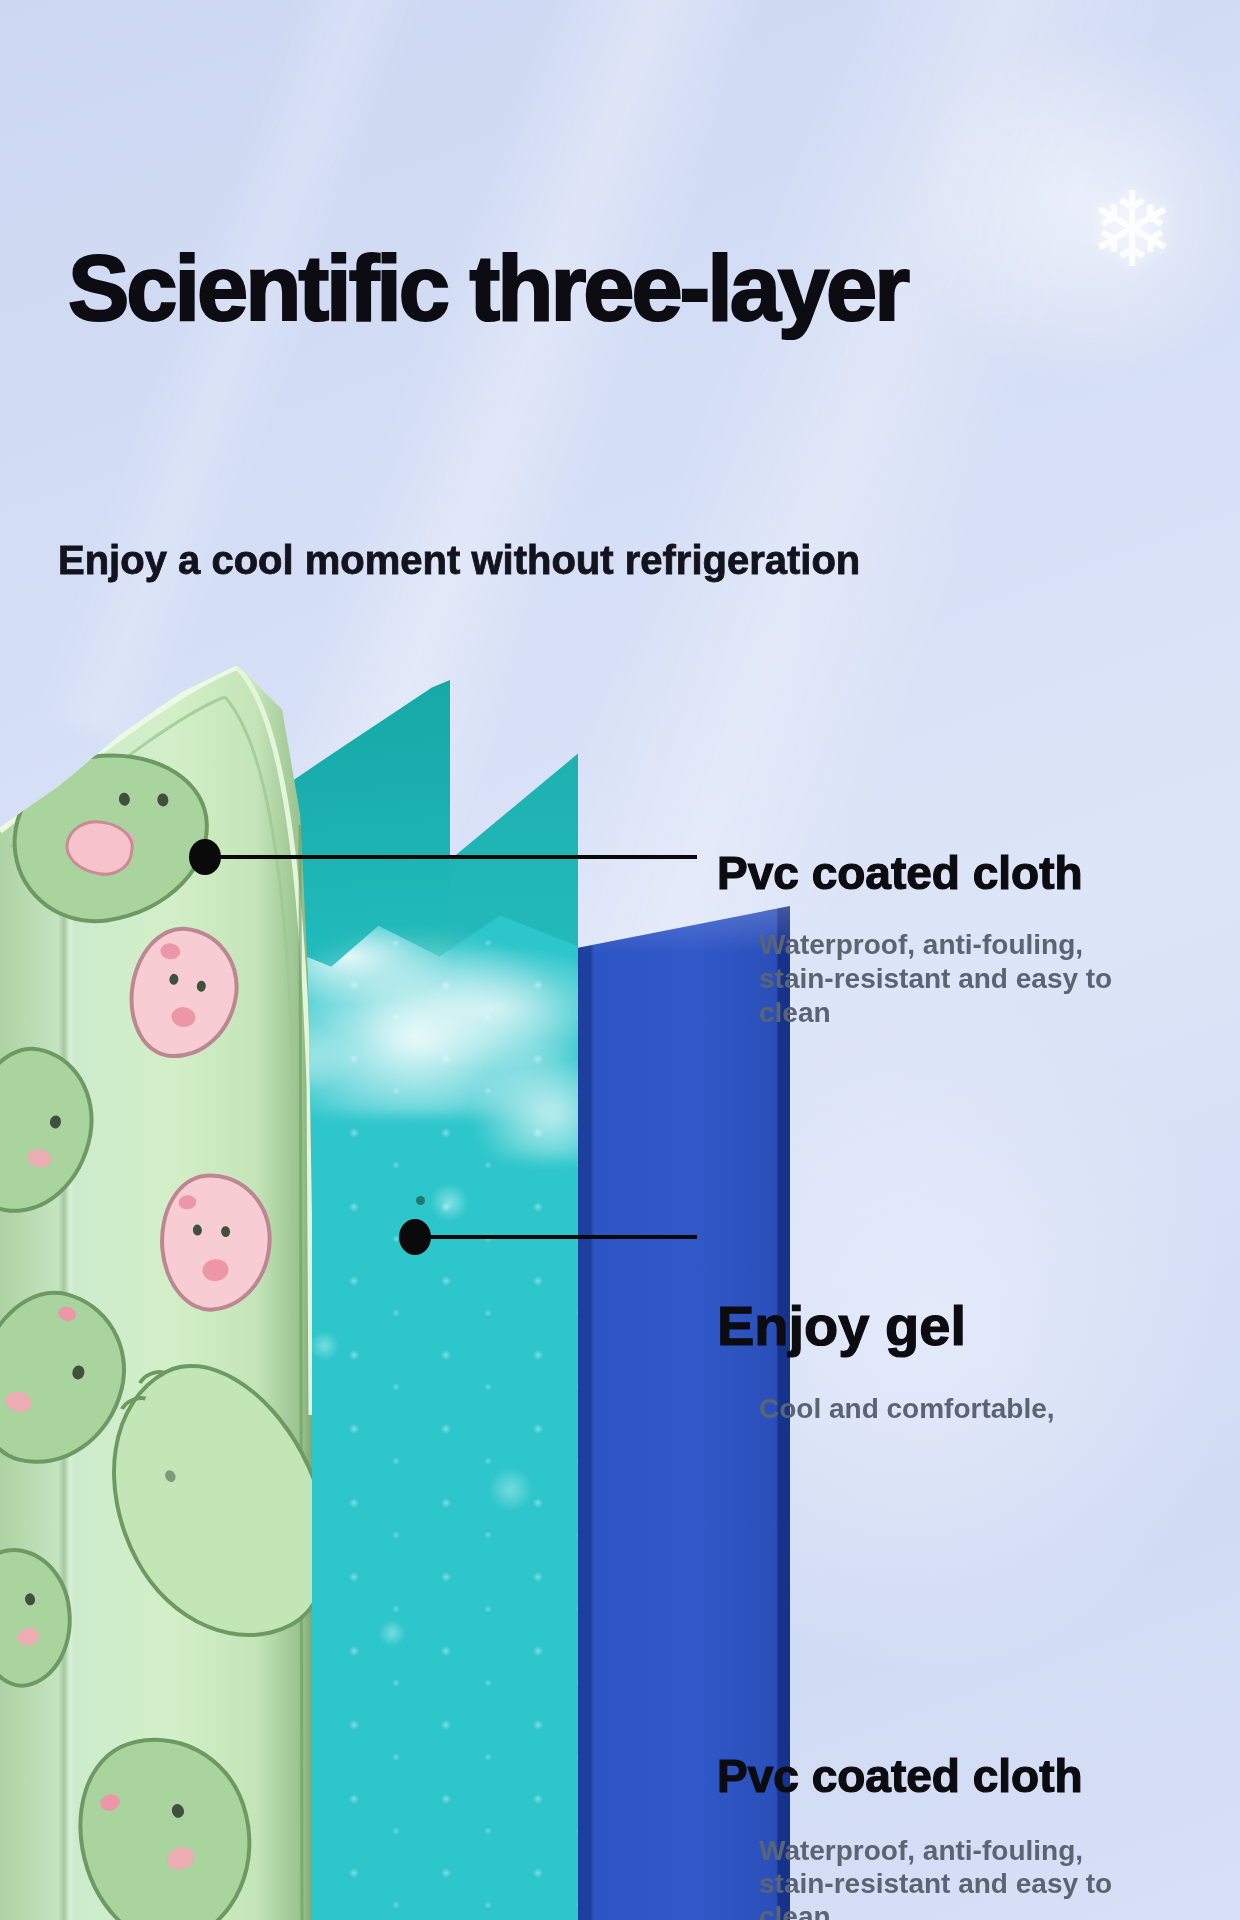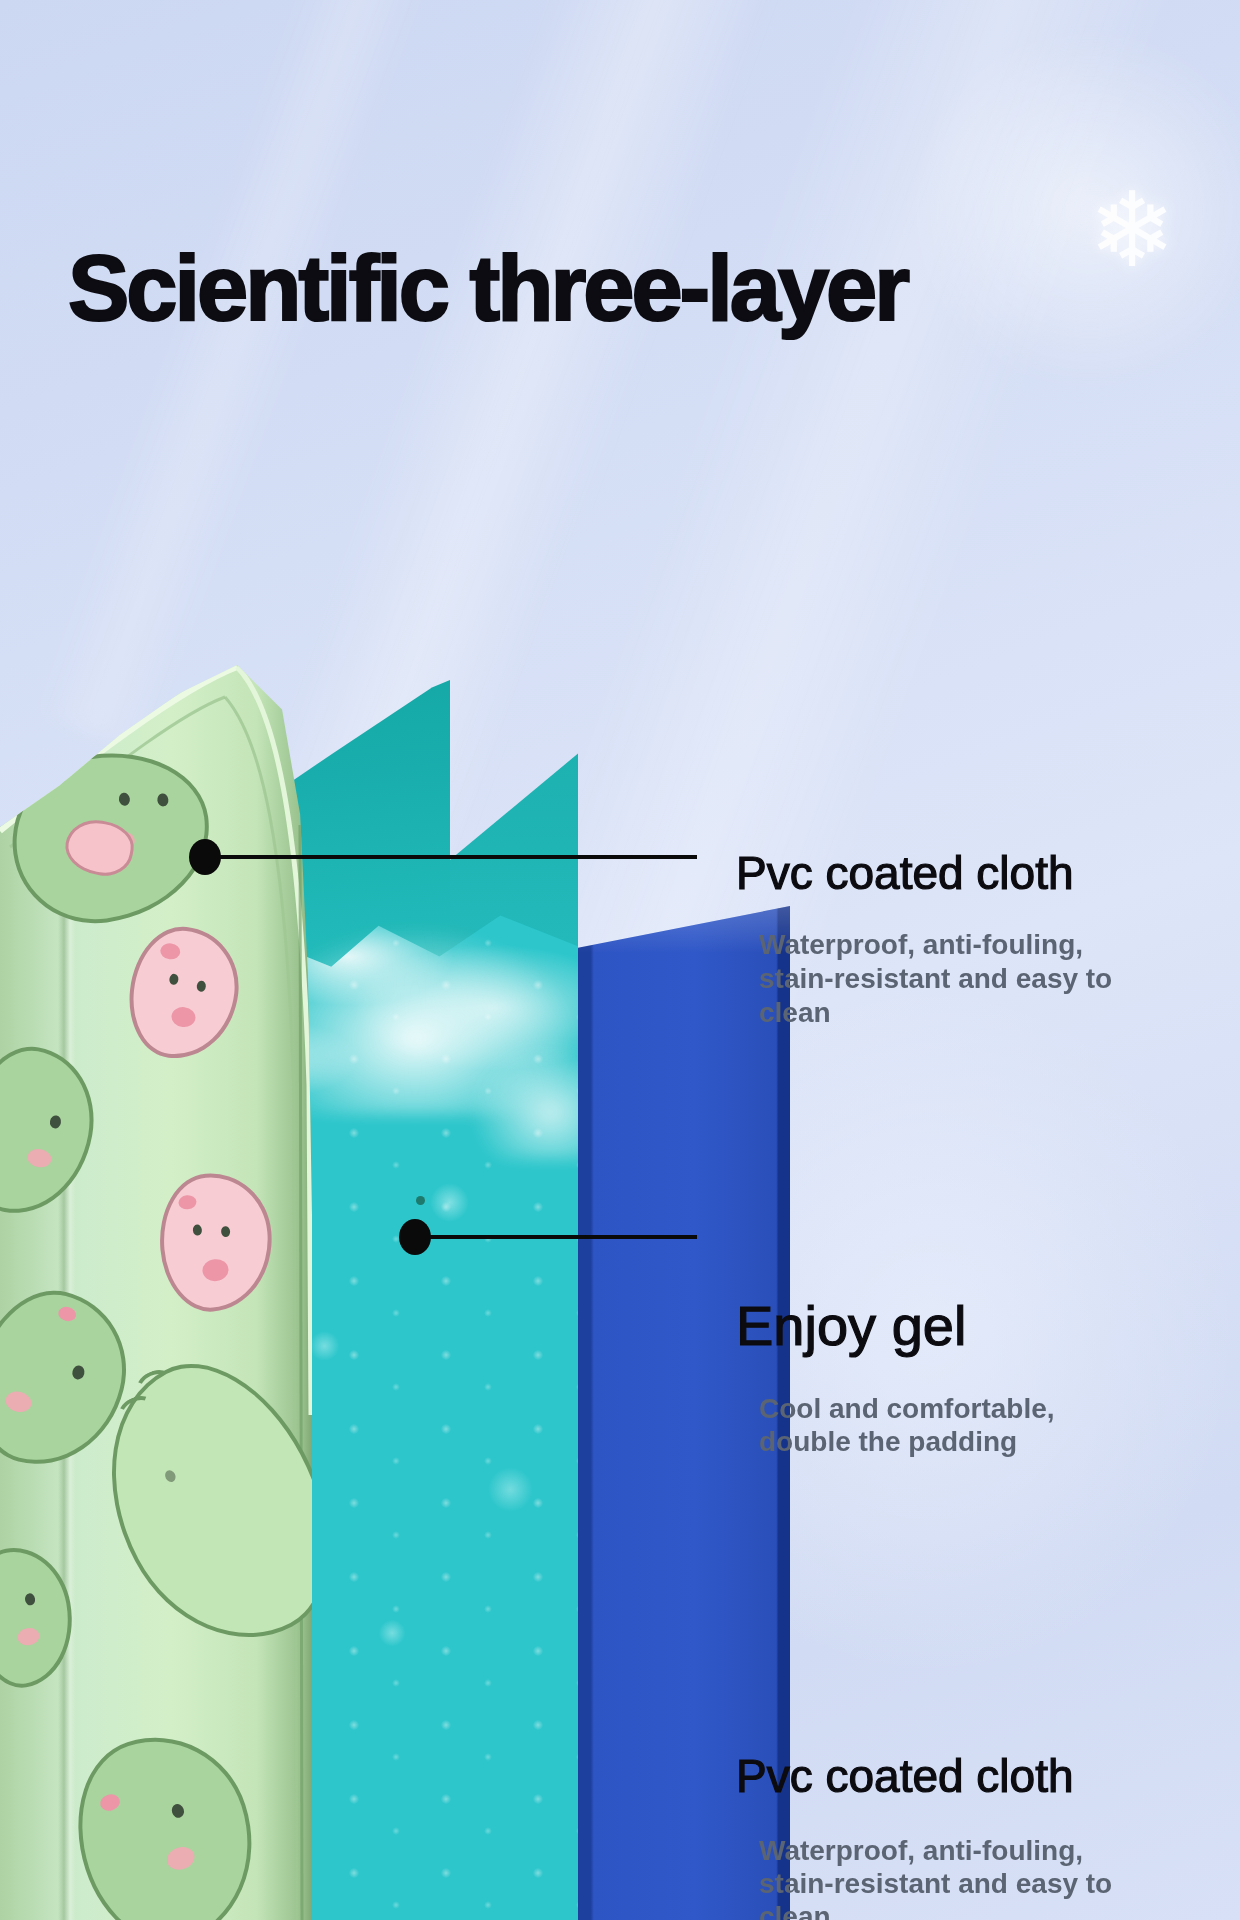--- a/index.html
+++ b/index.html
@@ -68,21 +68,21 @@
   .cheek{position:absolute;background:#f2a7b4;border-radius:50%;opacity:.9;}
   .spot{position:absolute;background:#ec96a8;border-radius:50%;}
   .patch{position:absolute;background:#f7c3cb;border:3px solid #c98b96;
          border-radius:50% 50% 45% 55% / 55% 45% 50% 50%;}
   .arc{position:absolute;width:30px;height:20px;border:4px solid #6d9a63;border-radius:50%;
        border-color:#6d9a63 transparent transparent transparent;}
   
   .cdot{position:absolute;width:32px;height:36px;border-radius:50%;background:#0a0a0a;}
   .cline{position:absolute;height:4px;background:#0a0a0a;}
   
-  .sec-h{position:absolute;left:736px;font-size:46px;line-height:54px;font-weight:normal;
+  .sec-h{position:absolute;left:717px;font-size:46px;line-height:54px;font-weight:bold;
          color:#0b0b10;-webkit-text-stroke:1.2px #0b0b10;white-space:nowrap;}
   .sec-h.big{font-size:56px;line-height:64px;}
   .sec-d{position:absolute;left:712px;font-size:28px;line-height:34px;font-weight:bold;
          color:#5b6472;white-space:nowrap;margin-left:47px;}
   .sec-d div{height:34px;}
   .sec-d.two div{height:33px;}
 </style>
 </head>
 <body>
 
@@ -153,38 +153,38 @@
       <div class="dotf" style="left:96px;top:70px;width:12px;height:14px;"></div>
       <div class="cheek" style="left:76px;top:112px;width:28px;height:22px;"></div>
       <div class="spot" style="left:30px;top:40px;width:20px;height:16px;"></div>
     </div>
   </div>
 
   <div class="snowflake">❄</div>
   <h1 class="title">
     <div>Scientific three-layer</div>
   </h1>
+  <div class="subtitle">Enjoy a cool moment without refrigeration</div>
 
   <div class="cdot" style="left:189px;top:839px;"></div>
   <div class="cline" style="left:205px;top:855px;width:492px;"></div>
 
   <div class="cdot" style="left:399px;top:1219px;"></div>
   <div class="cline" style="left:415px;top:1235px;width:282px;"></div>
 
   <div class="sec-h" style="top:846px;">Pvc coated cloth</div>
   <div class="sec-d" style="top:928px;">
     <div>Waterproof, anti-fouling,</div>
     <div>stain-resistant and easy to</div>
     <div>clean</div>
   </div>
 
   <div class="sec-h big" style="top:1294px;">Enjoy gel</div>
   <div class="sec-d two" style="top:1392px;">
     <div>Cool and comfortable,</div>
-    <div>double the padding</div>
   </div>
 
   <div class="sec-h" style="top:1749px;">Pvc coated cloth</div>
   <div class="sec-d two" style="top:1834px;">
     <div>Waterproof, anti-fouling,</div>
     <div>stain-resistant and easy to</div>
     <div>clean</div>
   </div>
 
 </div>

